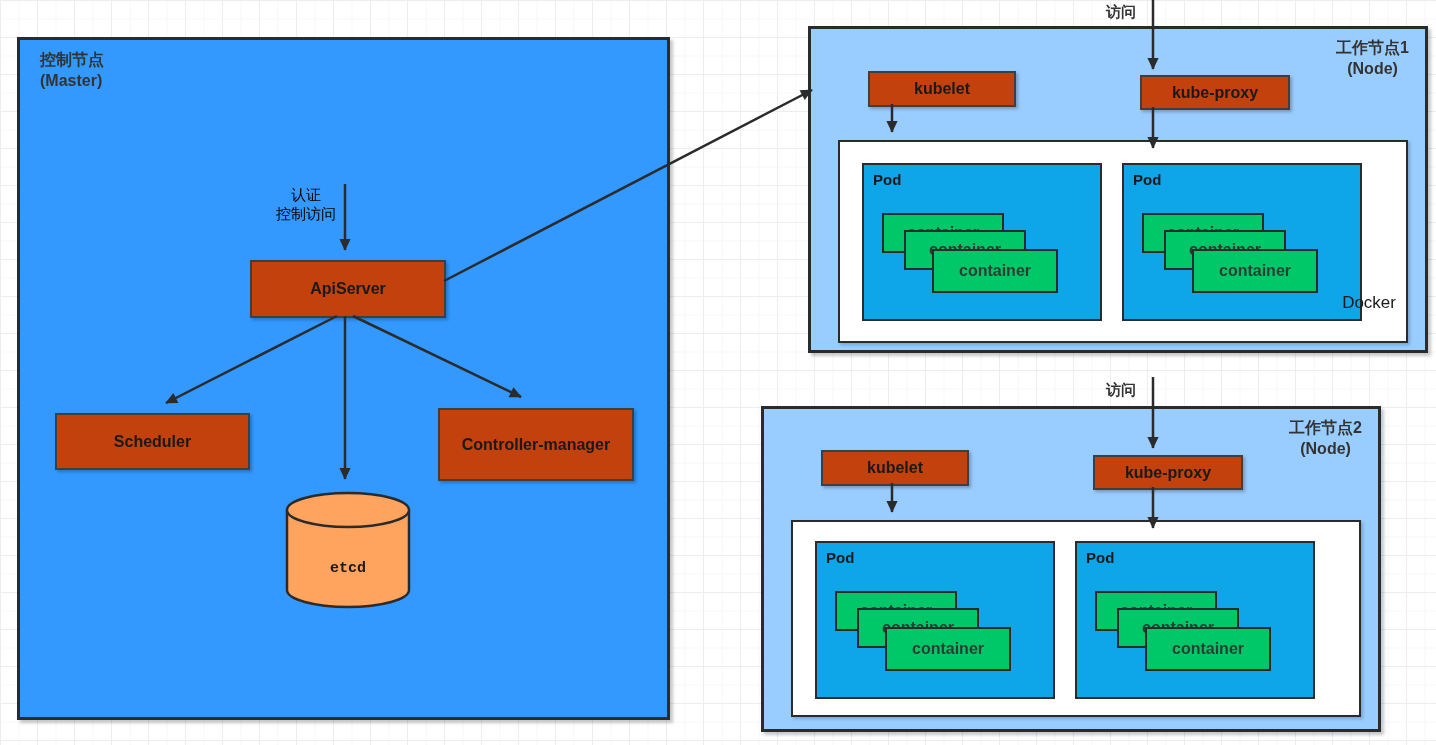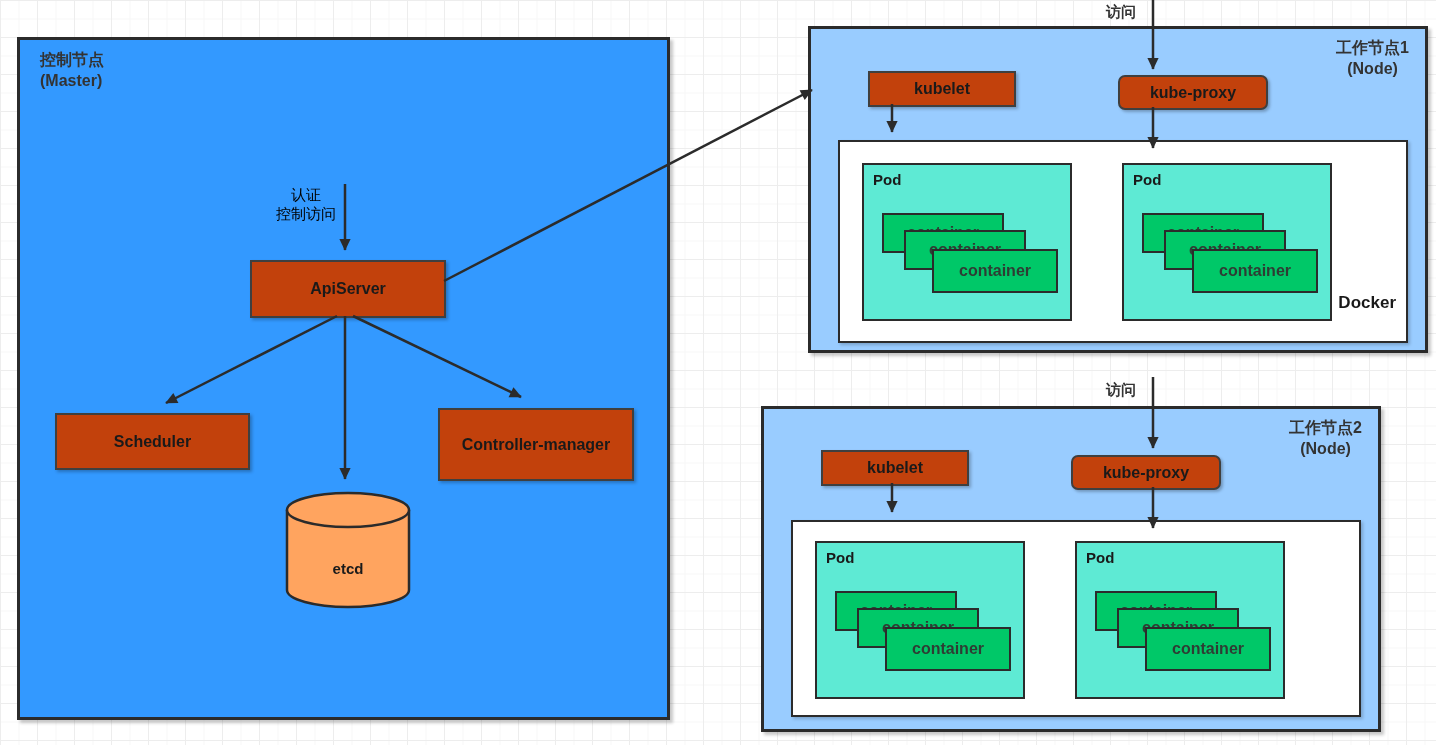--- a/index.html
+++ b/index.html
@@ -41,21 +41,21 @@
     box-shadow:2px 2px 3px rgba(0,0,0,0.25);
     display:flex; align-items:center; justify-content:center;
     font-size:16px; font-weight:bold; color:#1a1a1a;
     text-align:center;
   }
   .kuberctl   { left:236px; top:109px; width:184px; height:38px; }
   .apiserver  { left:230px; top:220px; width:196px; height:58px; }
   .scheduler  { left:35px;  top:373px; width:195px; height:57px; }
   .controller { left:418px; top:368px; width:196px; height:73px; }
   .kubelet    { left:57px;  top:42px;  width:148px; height:36px; }
-  .kubeproxy  { left:307px; top:46px;  width:150px; height:35px;border-radius:7px; }
+  .kubeproxy  { left:329px; top:46px;  width:150px; height:35px; }
   .node2 .kubelet   { top:41px; }
   .node2 .kubeproxy { top:46px; }
   .corner-title {
     position:absolute;
     font-size:16px; font-weight:bold; color:#333333;
     line-height:1.3;
   }
   .master-title { left:20px; top:10px; text-align:left; }
   .node-title   { right:16px; top:9px; text-align:center; }
   .auth-label {
@@ -64,22 +64,22 @@
     text-align:center; line-height:1.25;
   }
   .visit-label {
     position:absolute; width:46px; text-align:center;
     font-size:15px; font-weight:bold; color:#333333;
   }
   .visit1 { left:1098px; top:3px; }
   .visit2 { left:1098px; top:381px; }
   .pod {
     position:absolute;
-    width:210px; height:158px;
-    background:#5eead4;
+    width:240px; height:158px;
+    background:#0ea5e9;
     border:2px solid #2b2b2b;
   }
   .pod-a { left:22px; }
   .pod-b { left:282px; }
   .docker1 .pod { top:21px; }
   .docker2 .pod { top:19px; }
   .pod-label {
     position:absolute; left:9px; top:6px;
     font-size:15px; font-weight:bold; color:#1a1a1a;
   }
@@ -88,23 +88,23 @@
     background:#00c868;
     border:2px solid #2b2b2b;
     display:flex; align-items:center; justify-content:center;
     font-size:16px; color:#2e3d34;font-weight:bold;
   }
   .c1 { left:18px; top:48px; width:122px; height:40px; }
   .c2 { left:40px; top:65px; width:122px; height:40px; }
   .c3 { left:68px; top:84px; width:126px; height:44px; }
   .docker-label {
     position:absolute; right:10px; bottom:28px;
-    font-size:17px; font-weight:bold; color:#1a1a1a;
-  }
-  .etcd-wrap { position:absolute; left:265px; top:450px; width:126px; height:120px; }
+    font-size:17px; font-weight:normal; color:#1a1a1a;
+  }
+  .etcd-wrap { position:absolute; left:265px; top:450px; width:126px; height:120px;font-family:Liberation Mono, monospace; }
   .etcd-label {
     position:absolute; left:0; top:70px; width:126px;
     text-align:center; font-size:15px; font-weight:bold; color:#1a1a1a;
   }
   .arrows { position:absolute; left:0; top:0; z-index:30; pointer-events:none; }
 </style>
 </head>
 <body>
 
 <div class="canvas">

